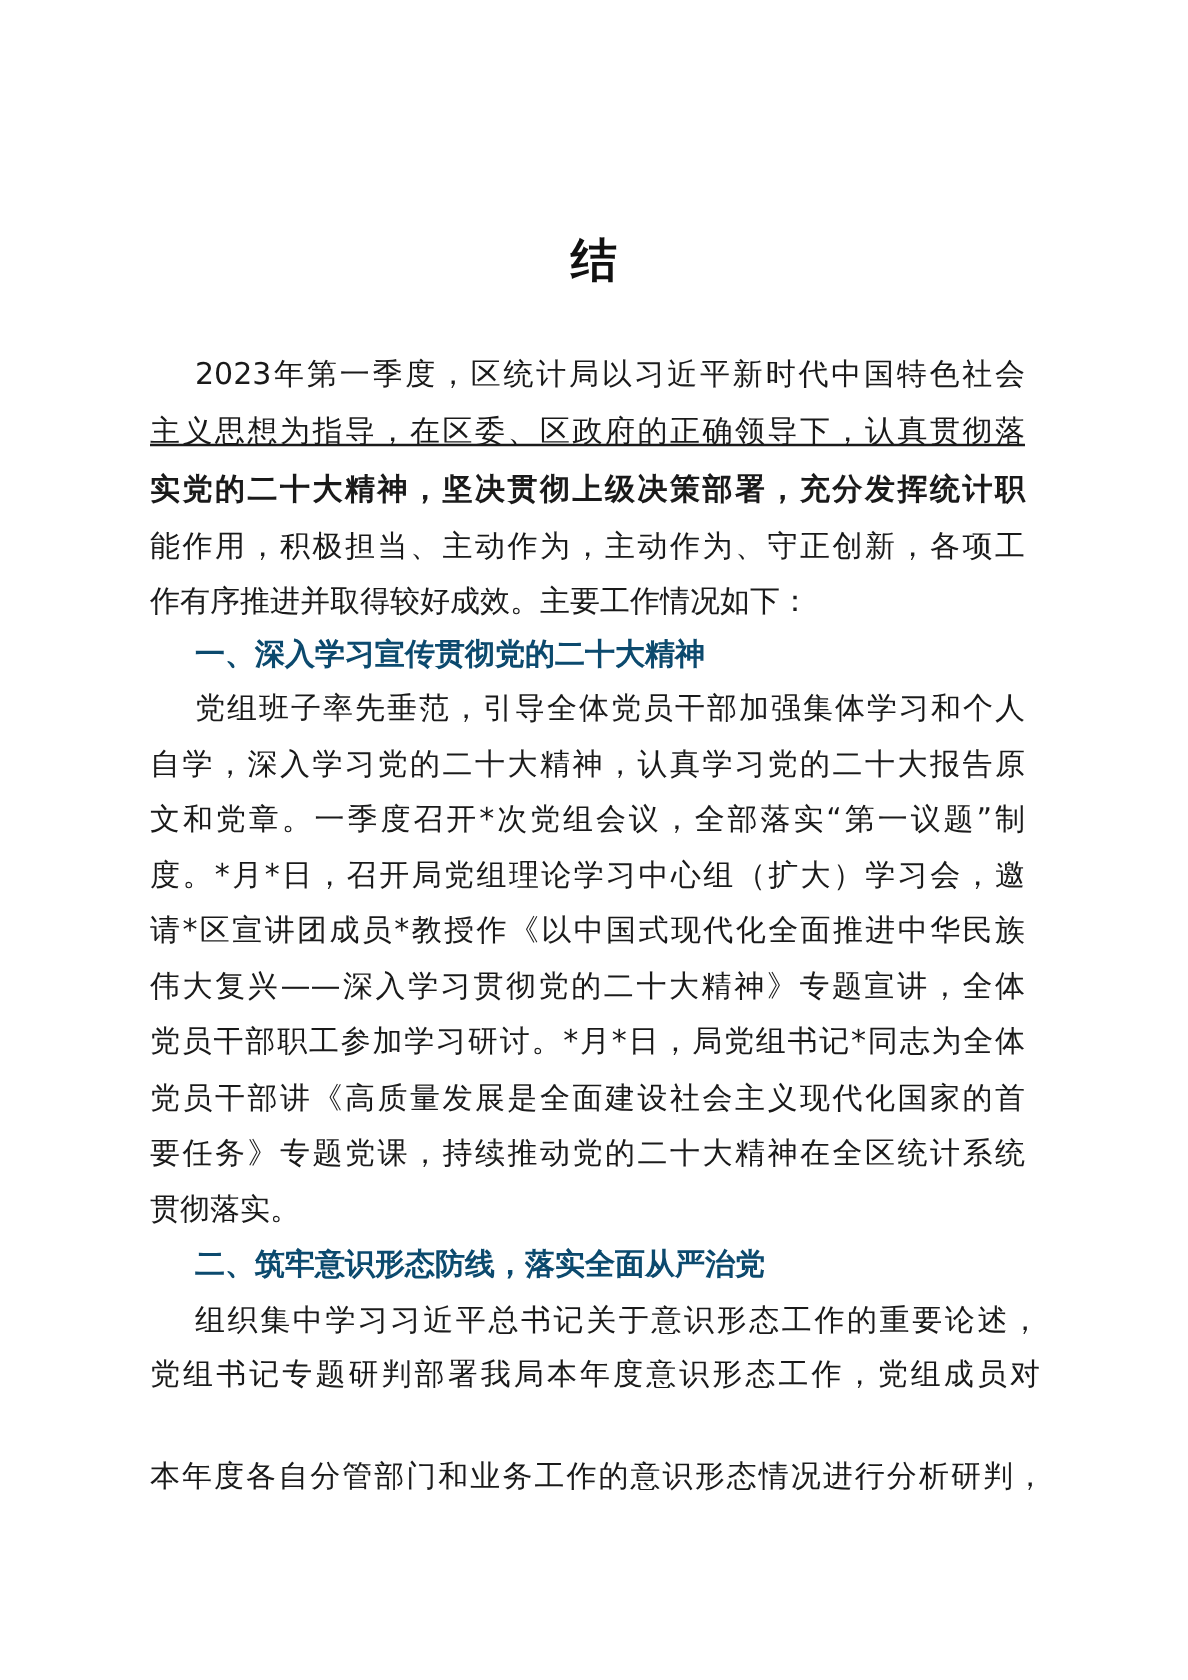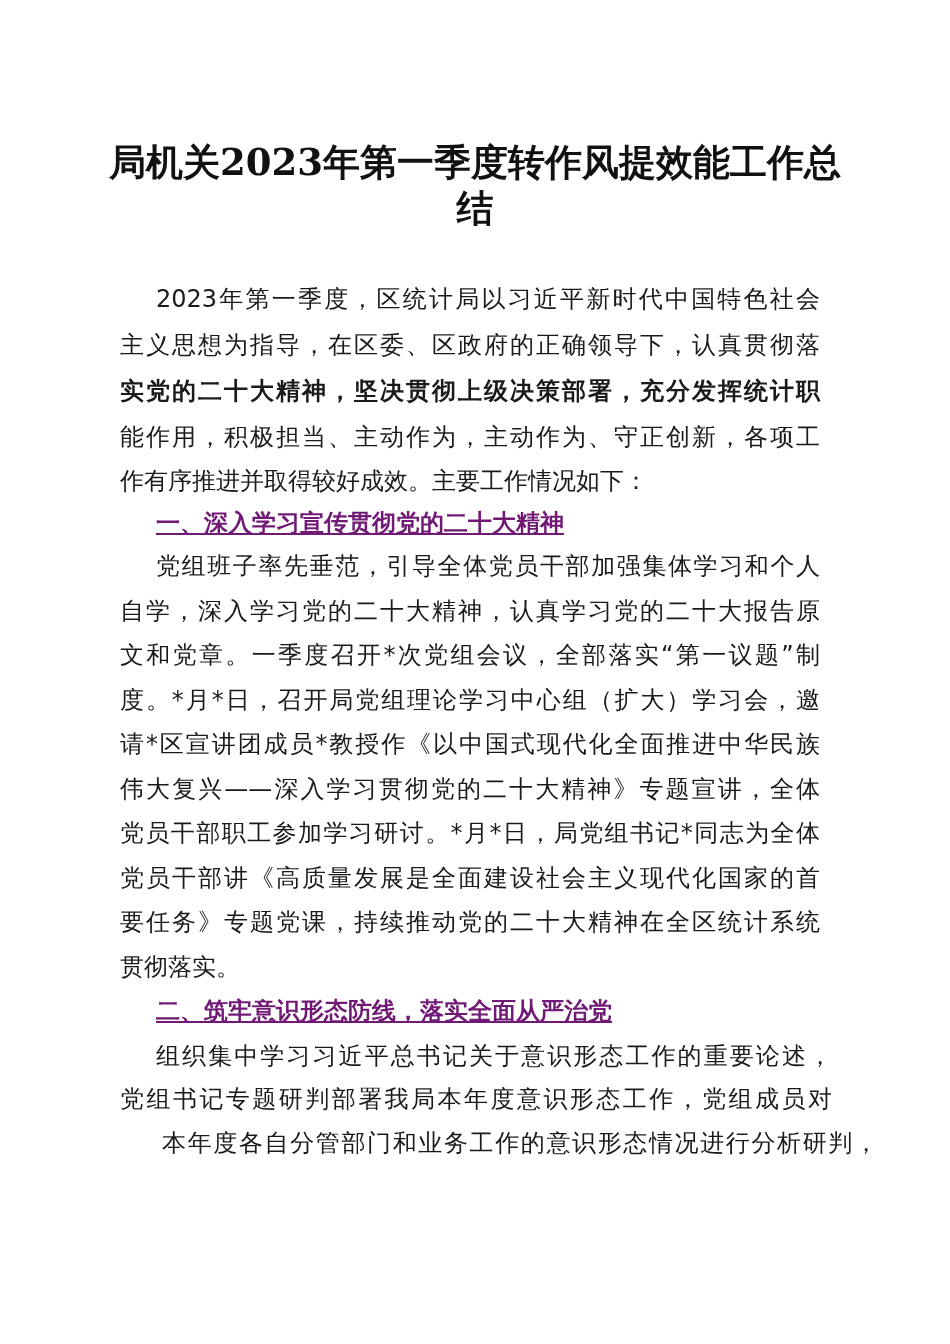--- a/index.html
+++ b/index.html
@@ -56,35 +56,33 @@
     .line.comma-over { width: 716px; }
     .heading {
       position: absolute;
       left: 156px;
       font-size: 24px;
       line-height: 30px;
       height: 30px;
       white-space: nowrap;
       font-family: "DejaVu Sans", "Liberation Sans", sans-serif;
       font-weight: bold;
-      color: #701a75;
-      text-decoration: underline;
+      color: #0c4a6e;
     }
   </style>
 </head>
 <body>
 
 <div class="page">
 
-  <div class="title title-line1">局机关2023年第一季度转作风提效能工作总</div>
   <div class="title title-line2">结</div>
 
   <div>
     <div class="line indent" style="top:284px;">2023年第一季度，区统计局以习近平新时代中国特色社会</div>
-    <div class="line" style="top:330px;">主义思想为指导，在区委、区政府的正确领导下，认真贯彻落</div>
+    <div class="line" style="top:330px;text-decoration:underline;">主义思想为指导，在区委、区政府的正确领导下，认真贯彻落</div>
     <div class="line" style="top:376px;font-weight:bold;">实党的二十大精神，坚决贯彻上级决策部署，充分发挥统计职</div>
     <div class="line" style="top:422px;">能作用，积极担当、主动作为，主动作为、守正创新，各项工</div>
     <div class="line last" style="top:466px;">作有序推进并取得较好成效。主要工作情况如下：</div>
   </div>
 
   <div class="heading" style="top:508px;">一、深入学习宣传贯彻党的二十大精神</div>
   <div>
     <div class="line indent" style="top:551px;">党组班子率先垂范，引导全体党员干部加强集体学习和个人</div>
     <div class="line" style="top:596px;">自学，深入学习党的二十大精神，认真学习党的二十大报告原</div>
     <div class="line" style="top:640px;">文和党章。一季度召开*次党组会议，全部落实“第一议题”制</div>
@@ -94,16 +92,16 @@
     <div class="line" style="top:818px;">党员干部职工参加学习研讨。*月*日，局党组书记*同志为全体</div>
     <div class="line" style="top:863px;">党员干部讲《高质量发展是全面建设社会主义现代化国家的首</div>
     <div class="line" style="top:907px;">要任务》专题党课，持续推动党的二十大精神在全区统计系统</div>
     <div class="line last" style="top:952px;">贯彻落实。</div>
   </div>
 
   <div class="heading" style="top:996px;">二、筑牢意识形态防线，落实全面从严治党</div>
   <div>
     <div class="line indent" style="top:1041px; width:676px;">组织集中学习习近平总书记关于意识形态工作的重要论述，</div>
     <div class="line" style="top:1084px; width:712px;">党组书记专题研判部署我局本年度意识形态工作，党组成员对</div>
-    <div class="line comma-over" style="top:1128px;margin-left:42px;">本年度各自分管部门和业务工作的意识形态情况进行分析研判，</div>
+    <div class="line comma-over" style="top:1166px;">本年度各自分管部门和业务工作的意识形态情况进行分析研判，</div>
   </div>
 
 </div>
 
 </body></html>

